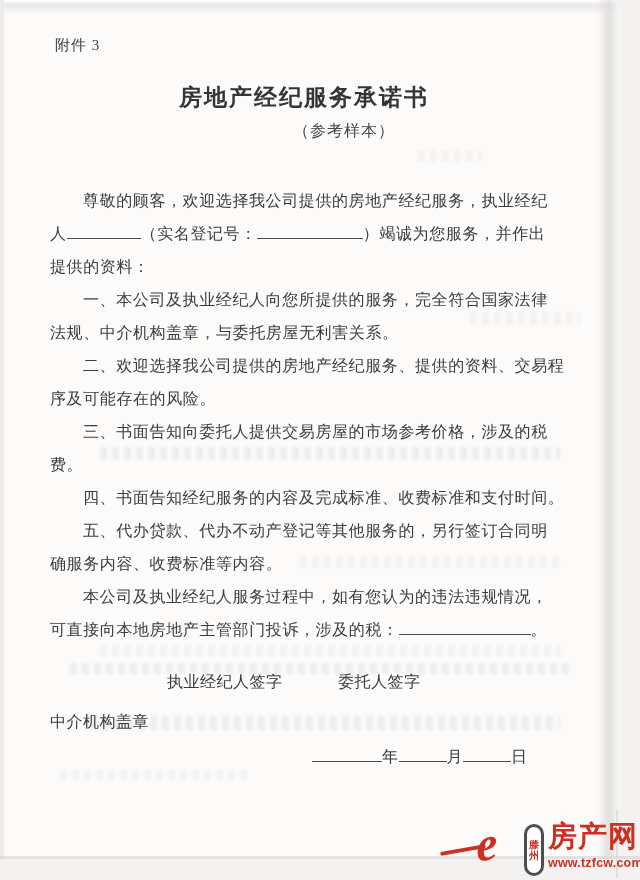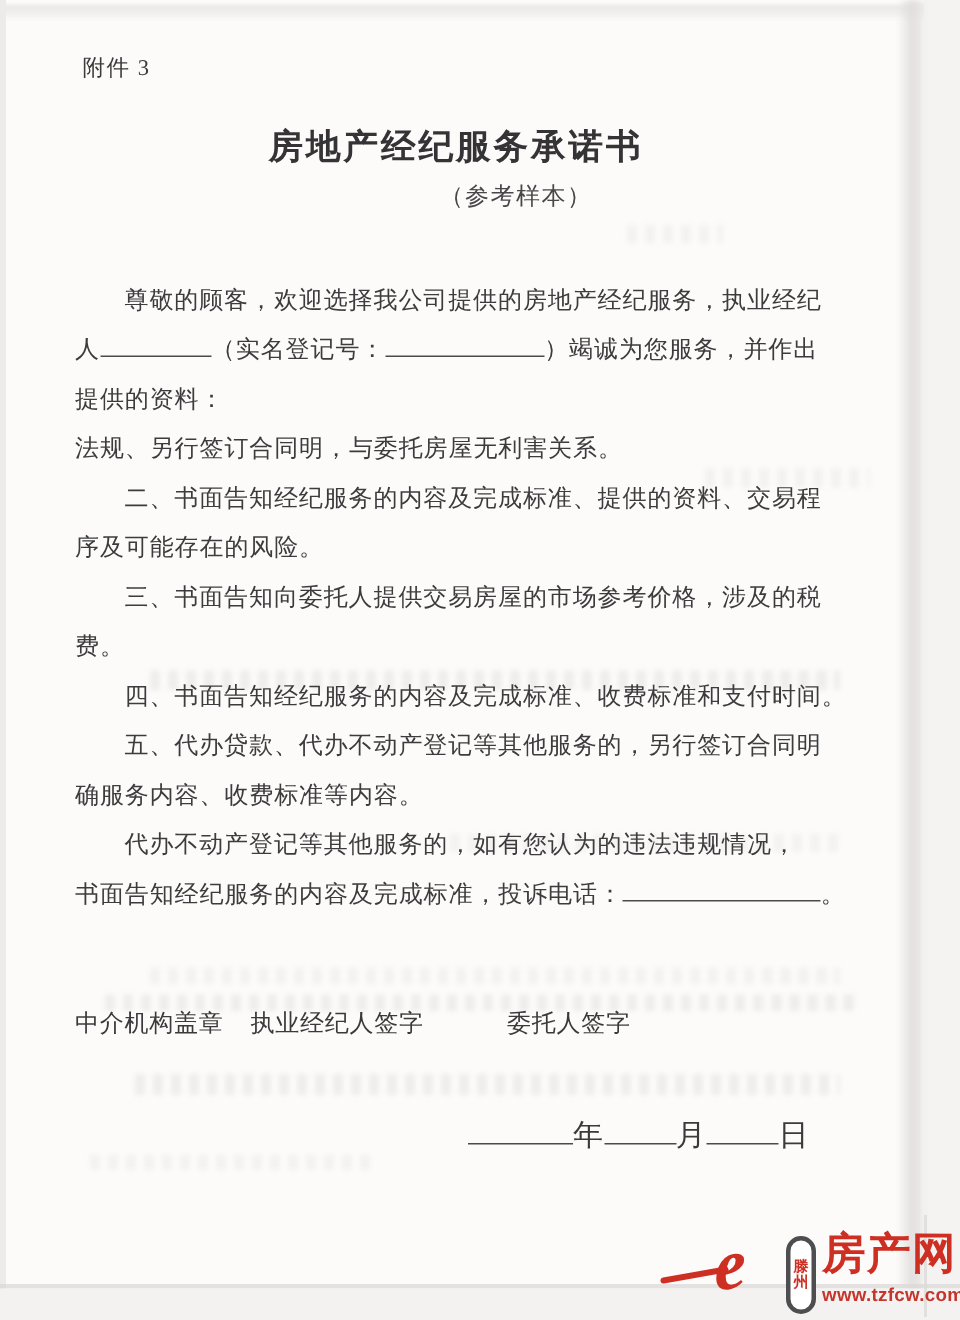--- a/index.html
+++ b/index.html
@@ -31,26 +31,26 @@
   .subtitle{position:absolute;left:0;top:121px;width:608px;text-align:center;
     font-size:16px;letter-spacing:1px;color:#48484a;padding-left:40px;}
 
   .doc-body{position:absolute;left:50px;top:184px;width:545px;font-size:16px;letter-spacing:.6px;}
   .line{height:33px;line-height:33px;white-space:nowrap;}
   .indent{padding-left:33px;}
   .blank{display:inline-block;height:15px;border-bottom:1.2px solid #4a4a4c;vertical-align:baseline;}
 
   .sig-row{position:absolute;left:0;top:672px;width:640px;height:24px;font-size:16px;letter-spacing:.5px;color:#3a3a3c;}
   .sig-row span{position:absolute;white-space:nowrap;}
-  .sig-agency{left:50px;}
+  .sig-agency{left:50px;margin-top:40px;}
   .sig-broker{left:167px;}
   .sig-client{left:338px;}
 
   .date-row{position:absolute;left:312px;top:744px;height:26px;line-height:26px;
-    font-size:20px;letter-spacing:.5px;white-space:nowrap;color:#3a3a3c;}
+    font-size:16px;letter-spacing:.5px;white-space:nowrap;color:#3a3a3c;}
 
   
   .wm{position:absolute;left:438px;top:818px;width:202px;height:60px;}
   .wm-swoosh{position:absolute;left:24px;top:-2px;width:60px;height:56px;color:#ce2f23;}
   .wm-swoosh .e{position:absolute;left:14px;top:0px;font-size:48px;font-weight:bold;font-style:italic;
     font-family:"Liberation Serif",serif;transform:rotate(-8deg) skewX(-6deg);}
   .wm-swoosh .tail{position:absolute;left:-22px;top:32px;width:46px;height:4px;background:#ce2f23;
     border-radius:2px;transform:rotate(-10deg);}
   .wm-capsule{position:absolute;left:86px;top:6px;width:20px;height:52px;box-sizing:border-box;
     border:3px solid #4e4e50;border-radius:10px;background:#ffffff;
@@ -85,30 +85,31 @@
   <div class="smudge lighter" style="left:60px;top:770px;width:190px;height:10px;"></div>
 
   <div class="attachment">附件 3</div>
   <div class="title">房地产经纪服务承诺书</div>
   <div class="subtitle">（参考样本）</div>
 
   <div class="doc-body">
     <div class="line indent">尊敬的顾客，欢迎选择我公司提供的房地产经纪服务，执业经纪</div>
     <div class="line"><span>人</span><span class="blank" style="width:74px;"></span><span>（实名登记号：</span><span class="blank" style="width:106px;"></span><span>）竭诚为您服务，并作出</span></div>
     <div class="line">提供的资料：</div>
-    <div class="line">法规、另行签订合同明，与委托房屋无利害关系。</div>
-    <div class="line indent">二、书面告知经纪服务的内容及完成标准、提供的资料、交易程</div>
+    <div class="line indent">一、本公司及执业经纪人向您所提供的服务，完全符合国家法律</div>
+    <div class="line">法规、中介机构盖章，与委托房屋无利害关系。</div>
+    <div class="line indent">二、欢迎选择我公司提供的房地产经纪服务、提供的资料、交易程</div>
     <div class="line">序及可能存在的风险。</div>
     <div class="line indent">三、书面告知向委托人提供交易房屋的市场参考价格，涉及的税</div>
     <div class="line">费。</div>
     <div class="line indent">四、书面告知经纪服务的内容及完成标准、收费标准和支付时间。</div>
     <div class="line indent">五、代办贷款、代办不动产登记等其他服务的，另行签订合同明</div>
     <div class="line">确服务内容、收费标准等内容。</div>
-    <div class="line indent">代办不动产登记等其他服务的，如有您认为的违法违规情况，</div>
-    <div class="line"><span>书面告知经纪服务的内容及完成标准，投诉电话：</span><span class="blank" style="width:132px;"></span><span>。</span></div>
+    <div class="line indent">本公司及执业经纪人服务过程中，如有您认为的违法违规情况，</div>
+    <div class="line"><span>可直接向本地房地产主管部门投诉，涉及的税：</span><span class="blank" style="width:132px;"></span><span>。</span></div>
   </div>
 
   <div class="sig-row">
     <span class="sig-agency">中介机构盖章</span>
     <span class="sig-broker">执业经纪人签字</span>
     <span class="sig-client">委托人签字</span>
   </div>
 
   <div class="date-row"><span class="blank" style="width:70px;"></span><span>年</span><span class="blank" style="width:48px;"></span><span>月</span><span class="blank" style="width:48px;"></span><span>日</span></div>
 

